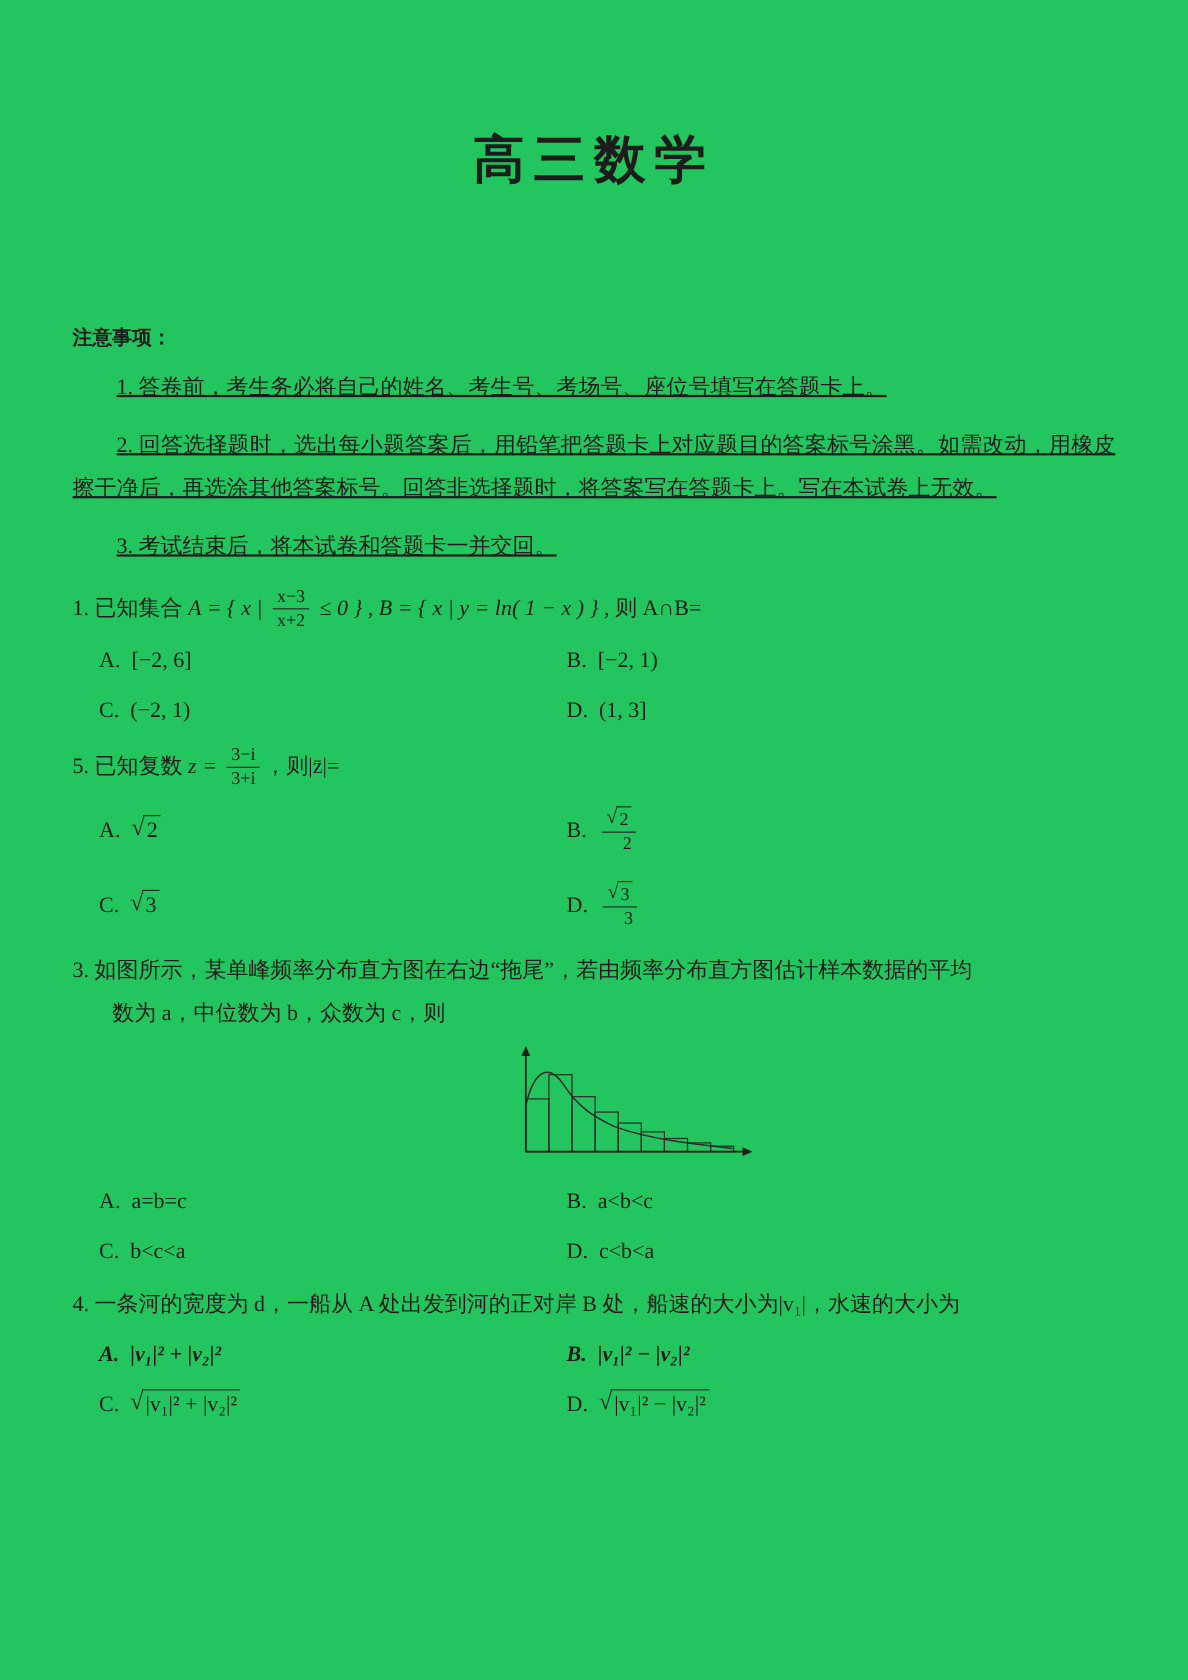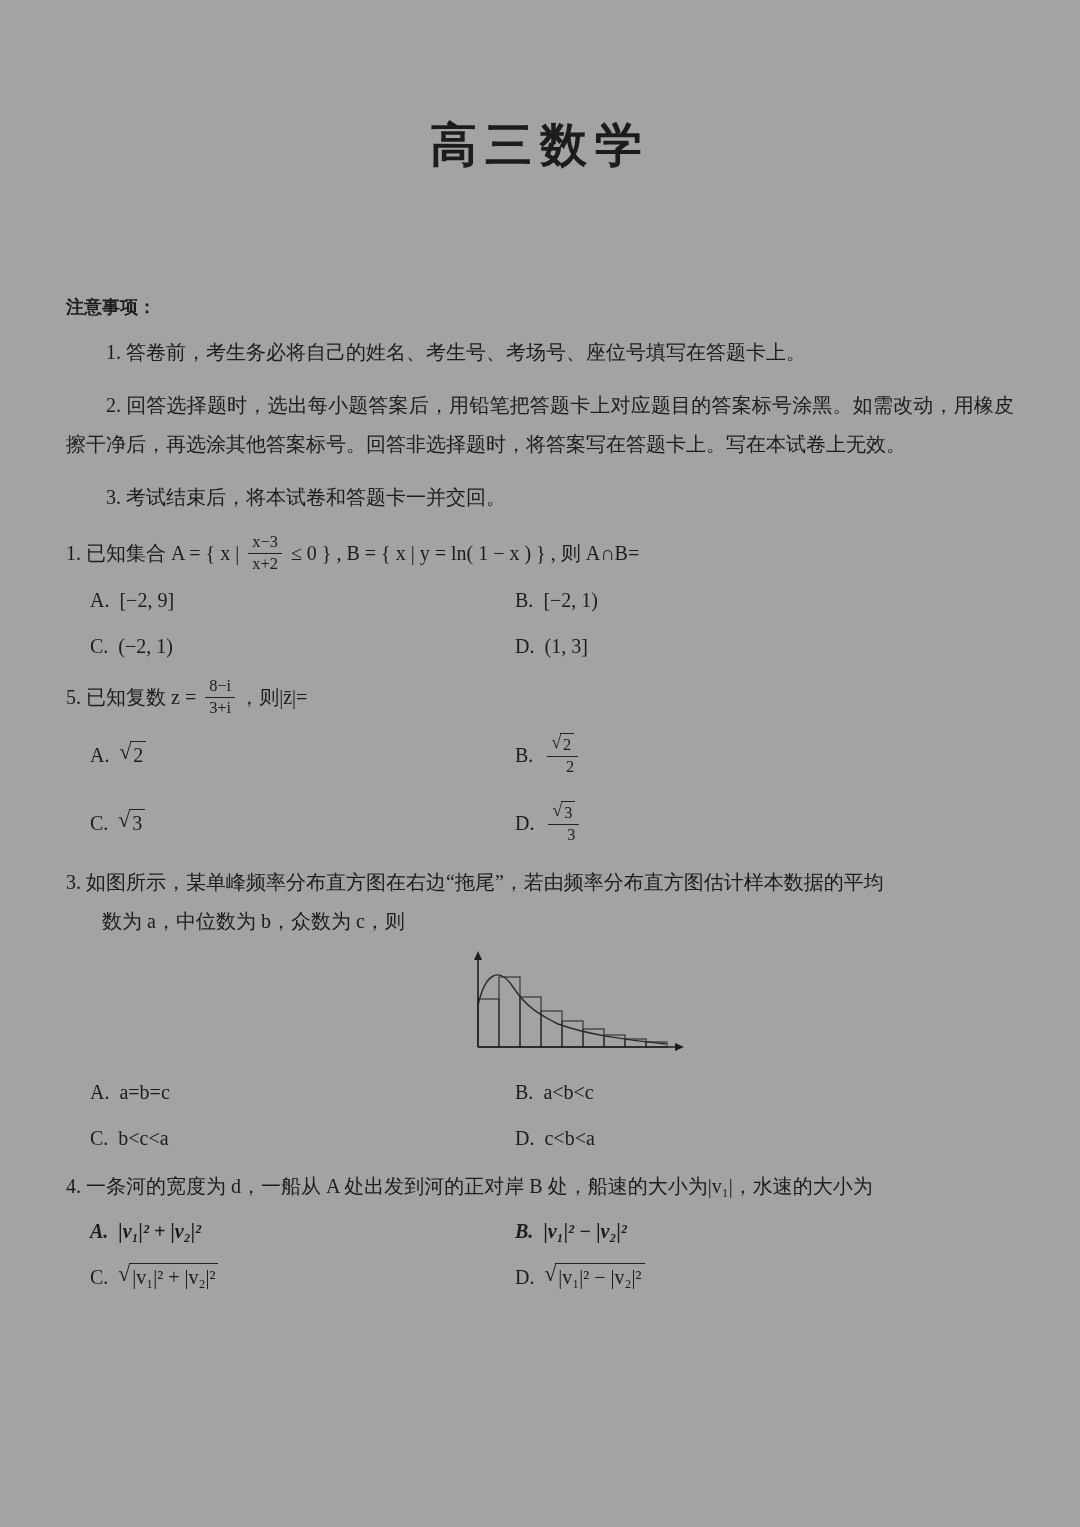--- a/index.html
+++ b/index.html
@@ -1,19 +1,19 @@
 <!DOCTYPE html>
 <html lang="zh"><head>
 <meta charset="utf-8">
 <style>
   html,body{margin:0;padding:0;background:#e9e9e7;}
   .page{
     position:relative;
     width:1080px;min-height:1527px;margin:0 auto;
-    background:#a3a3a3;
+    background:#22c55e;
     box-sizing:border-box;
     padding:96px 66px 50px 66px;
     font-family:"Liberation Serif","DejaVu Serif",serif;
     color:#1c1c1c;
     font-size:20px;
   }
   
   .title{
     text-align:center;
     font-size:47px;
@@ -26,38 +26,38 @@
     font-weight:700;
     font-size:18px;
     margin:0 0 14px 0;
     font-family:"Liberation Sans","DejaVu Sans",sans-serif;
   }
   p.para{
     margin:0 0 14px 0;
     line-height:1.95;
     text-align:justify;
   }
-  p.indent{text-indent:2em;}
+  p.indent{text-indent:2em;text-decoration:underline;}
   
   .section-heading{
     margin:18px 0 10px 0;
     line-height:1.95;
     text-align:justify;
   }
   .section-heading .sec-label{
     font-weight:700;
     font-family:"Liberation Sans","DejaVu Sans",sans-serif;
   }
   
   .question{margin:0 0 6px 0;}
   .stem{line-height:1.95;}
   .stem-cont{padding-left:36px;}
   .math-line{display:flex;align-items:center;flex-wrap:wrap;line-height:2.2;}
   .math-line > span{white-space:pre;}
-  .mvar{}
+  .mvar{font-style:italic;}
   
   .frac{
     display:inline-flex;flex-direction:column;
     vertical-align:middle;text-align:right;
     font-size:0.82em;line-height:1.25;
     margin:0 4px;
   }
   .frac .num{border-bottom:1.6px solid #222;padding:0 4px;}
   .frac .den{padding:0 4px;}
   
@@ -107,21 +107,21 @@
         <span class="num">x−3</span>
         <span class="den">x+2</span>
       </span>
       <span class="mvar"> ≤ 0 } , </span>
       <span class="mvar">B = { x | y = ln( 1 − x ) } , </span>
       <span>则 A∩B=</span>
     </div>
     <div class="options">
       <span class="opt">
           <span class="opt-label">A.</span>
-          <span>[−2, 9]</span>
+          <span>[−2, 6]</span>
         </span>
       <span class="opt">
           <span class="opt-label">B.</span>
           <span>[−2, 1)</span>
         </span>
       <span class="opt">
           <span class="opt-label">C.</span>
           <span>(−2, 1)</span>
         </span>
       <span class="opt">
@@ -129,21 +129,21 @@
           <span>(1, 3]</span>
         </span>
     </div>
   </div>
 
   <div class="question">
     <div class="stem math-line">
       <span>5. 已知复数 </span>
       <span class="mvar">z = </span>
       <span class="frac">
-        <span class="num">8−i</span>
+        <span class="num">3−i</span>
         <span class="den">3+i</span>
       </span>
       <span>，则|z̄|=</span>
     </div>
     <div class="options">
       <span class="opt opt-tall">
         <span class="opt-label">A.</span>
         <span class="sqrt">
             <span class="sqrt-sign">√</span>
             <span class="radicand">2</span>

